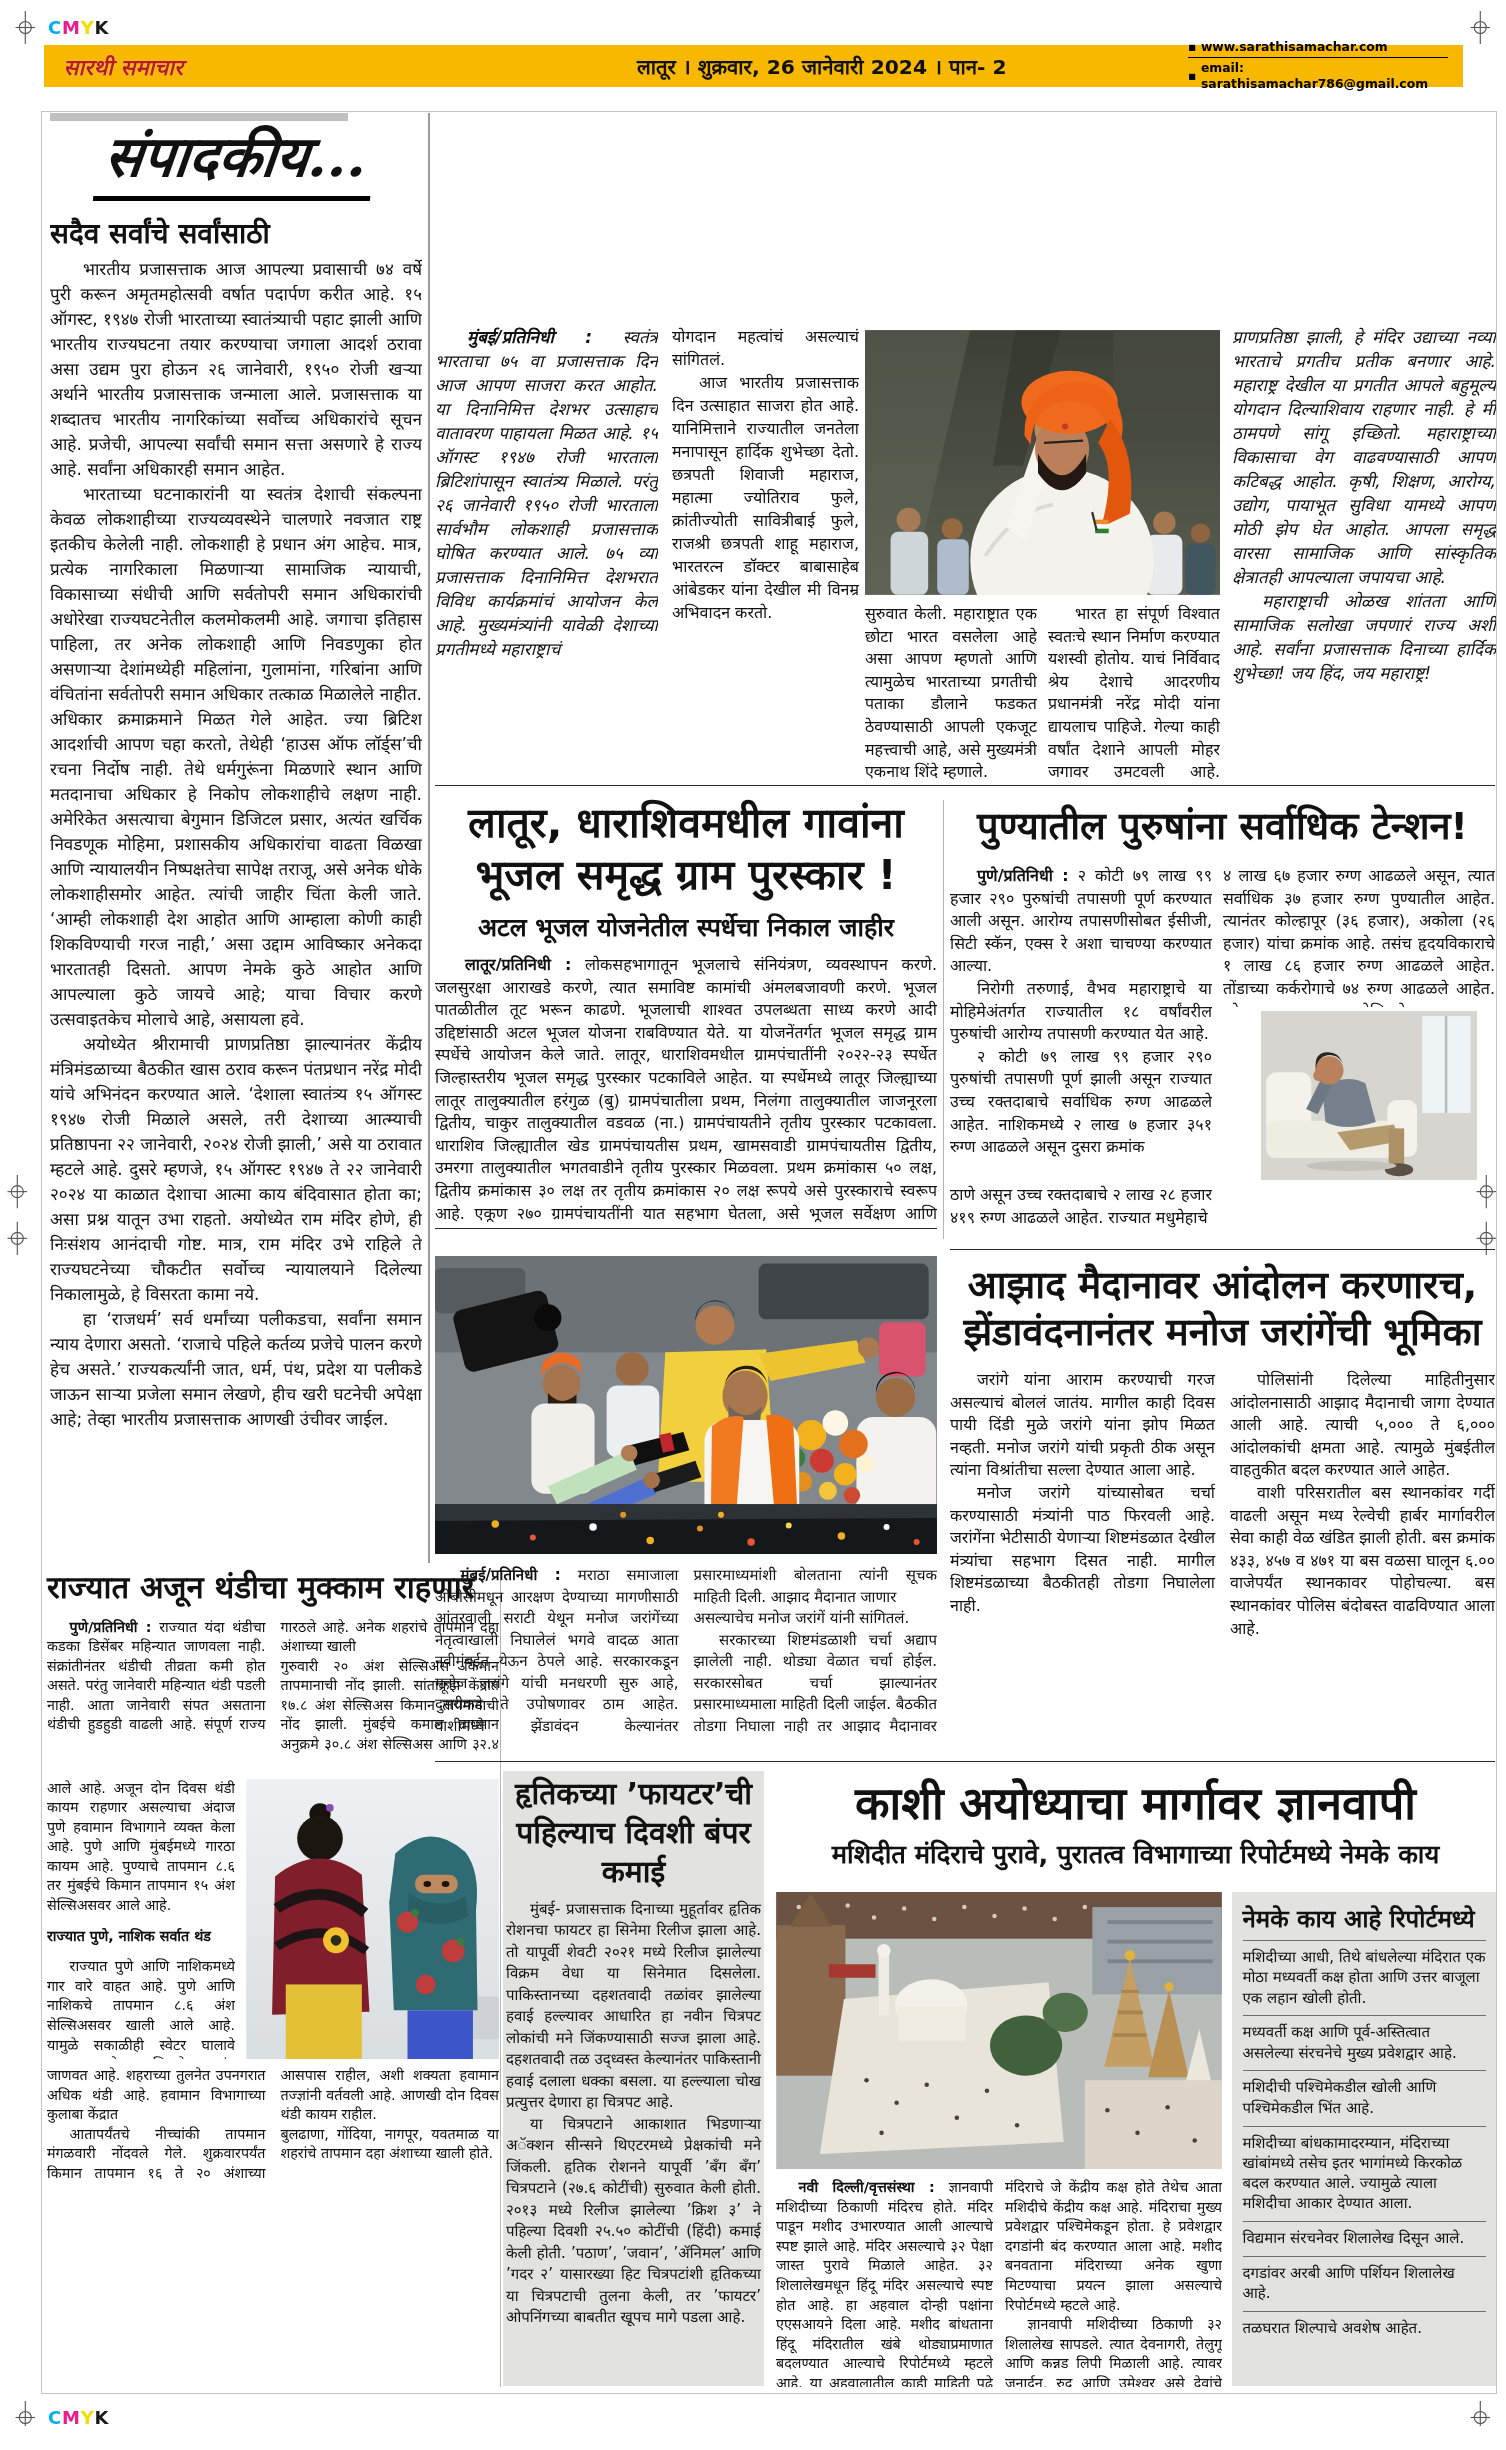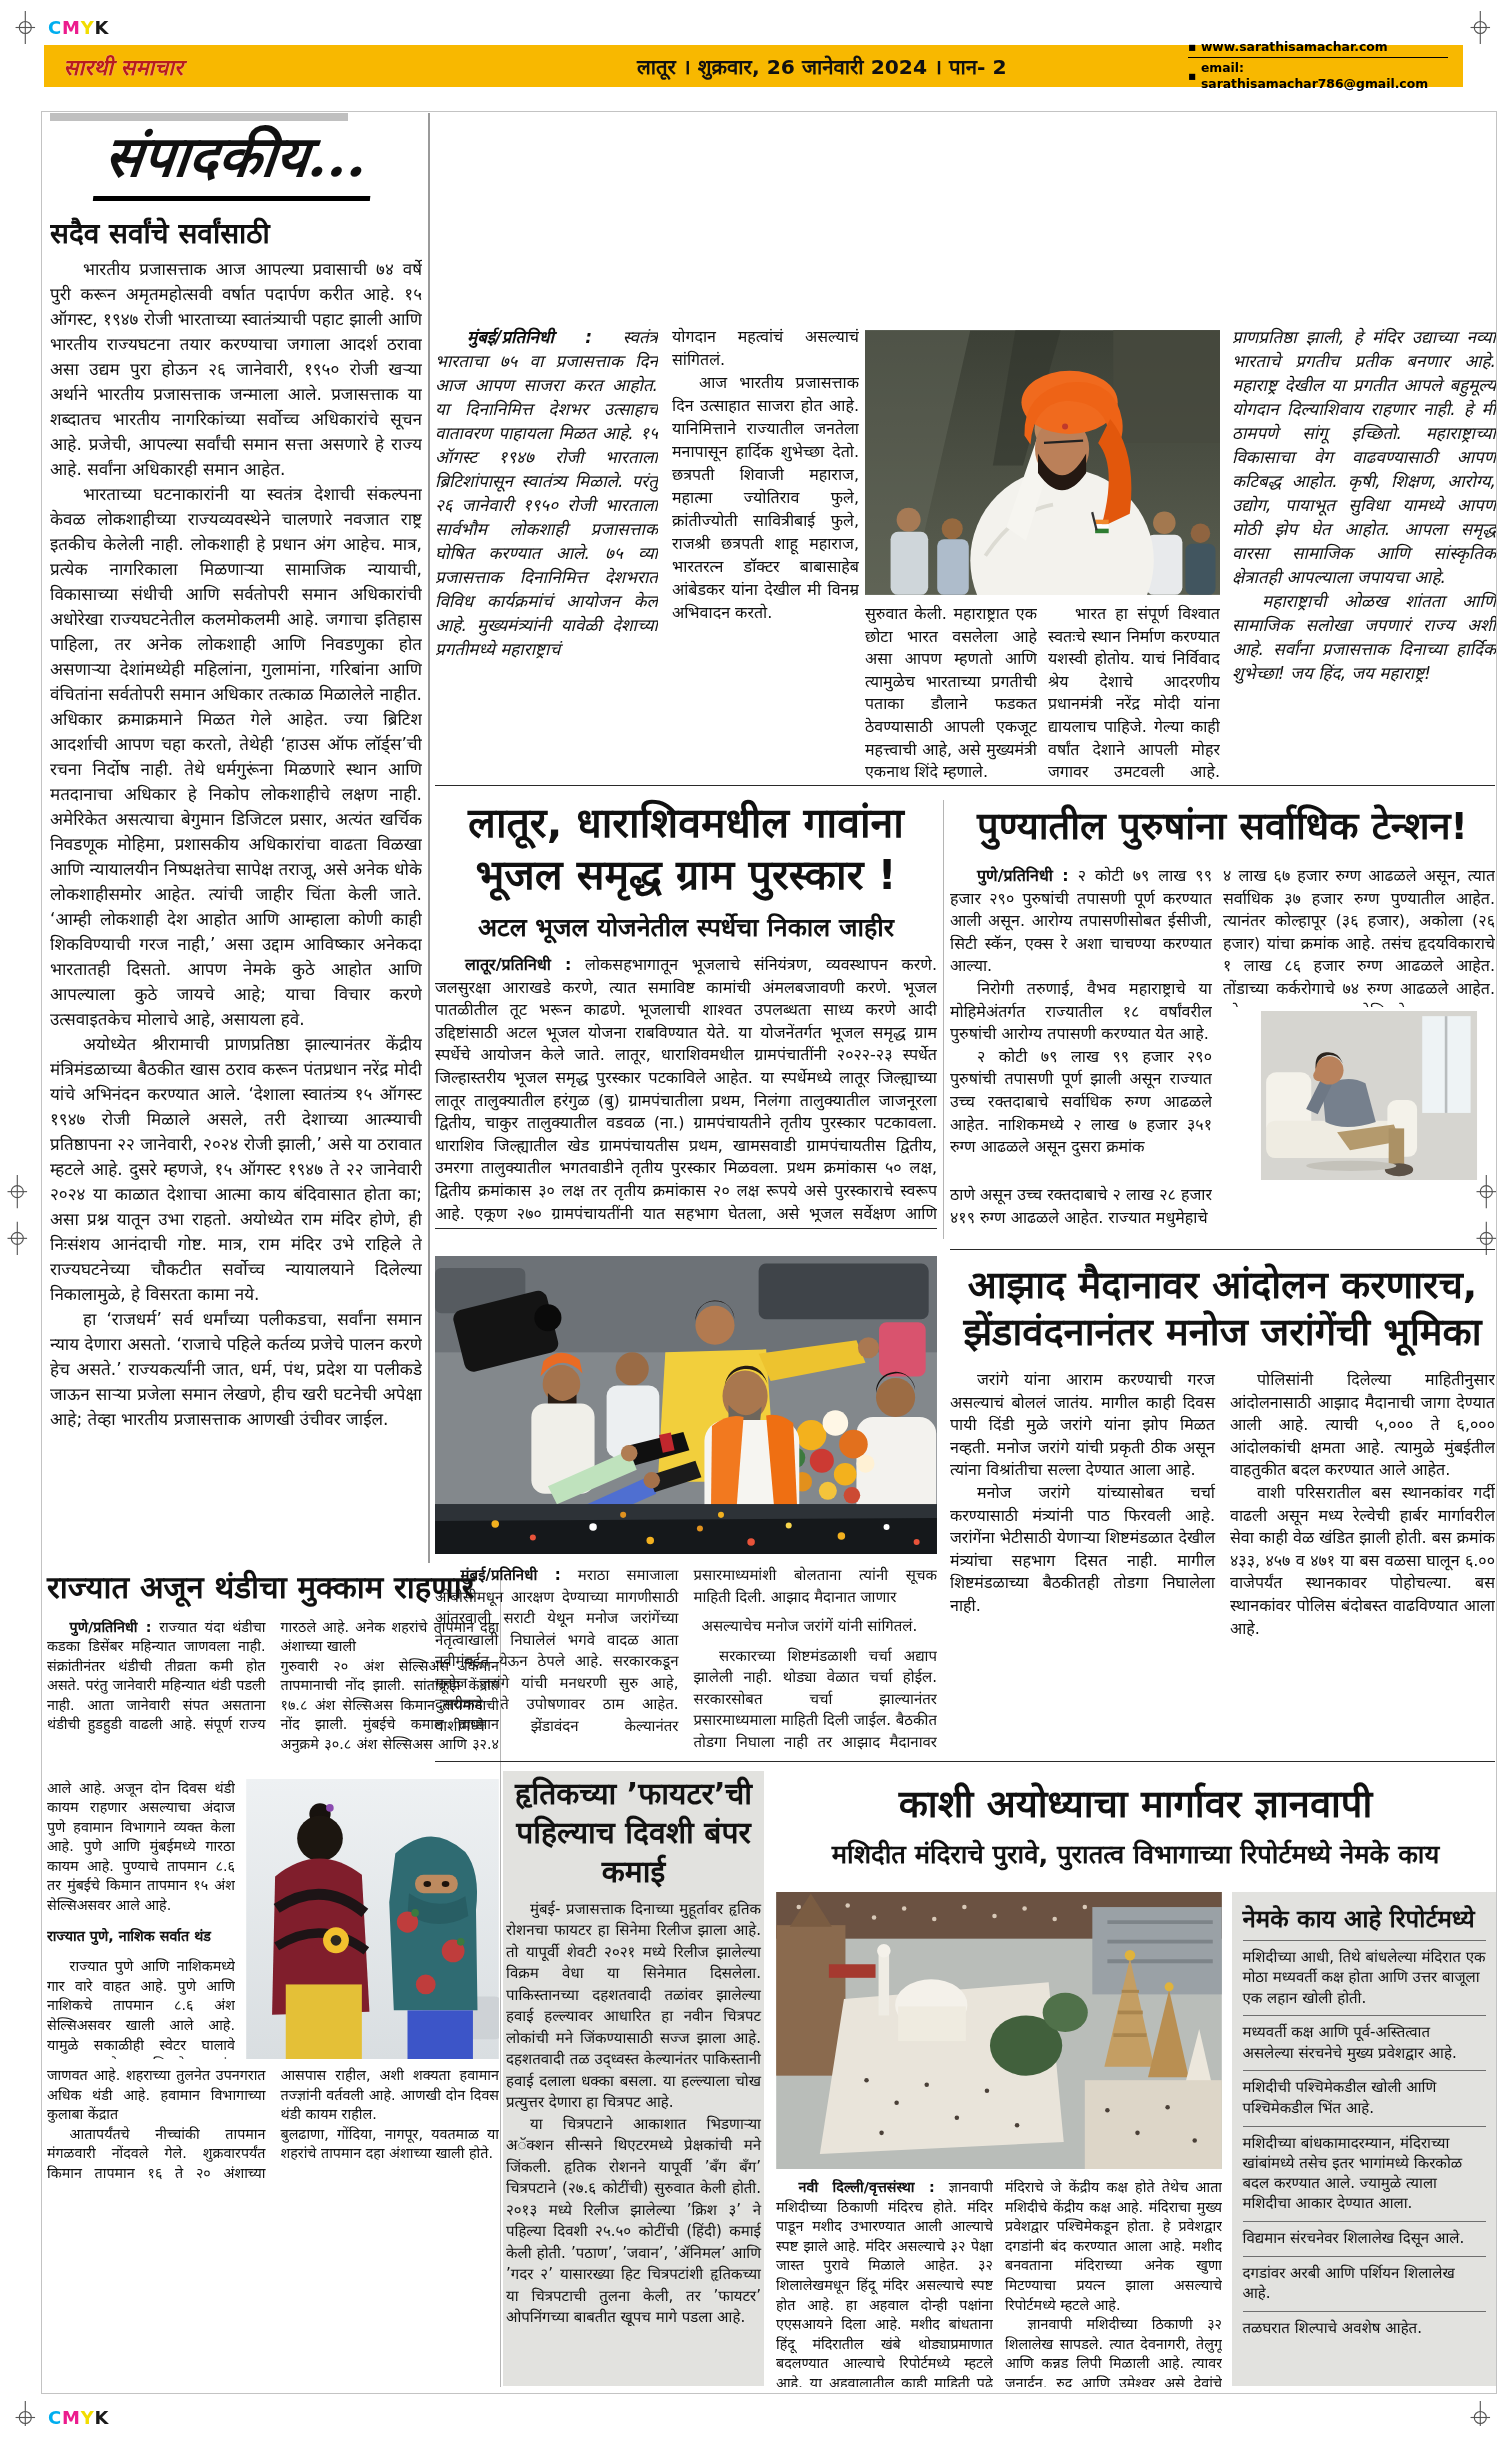--- a/index.html
+++ b/index.html
@@ -310,21 +310,21 @@
     <div class="hl-l">झेंडावंदनानंतर मनोज जरांगेंची भूमिका</div>
   </div>
   <div class="abs clip just cols2 body21" style="left:950px;top:1369px;width:545px;height:386px;">
     <p style="margin:0;text-indent:27px;">जरांगे यांना आराम करण्याची गरज असल्याचं बोललं जातंय. मागील काही दिवस पायी दिंडी मुळे जरांगे यांना झोप मिळत नव्हती. मनोज जरांगे यांची प्रकृती ठीक असून त्यांना विश्रांतीचा सल्ला देण्यात आला आहे.</p>
     <p style="margin:0;text-indent:27px;">मनोज जरांगे यांच्यासोबत चर्चा करण्यासाठी मंत्र्यांनी पाठ फिरवली आहे. जरांगेंना भेटीसाठी येणाऱ्या शिष्टमंडळात देखील मंत्र्यांचा सहभाग दिसत नाही. मागील शिष्टमंडळाच्या बैठकीतही तोडगा निघालेला नाही.</p>
     <p style="margin:0;text-indent:27px;">पोलिसांनी दिलेल्या माहितीनुसार आंदोलनासाठी आझाद मैदानाची जागा देण्यात आली आहे. त्याची ५,००० ते ६,००० आंदोलकांची क्षमता आहे. त्यामुळे मुंबईतील वाहतुकीत बदल करण्यात आले आहेत.</p>
     <p style="margin:0;text-indent:27px;">वाशी परिसरातील बस स्थानकांवर गर्दी वाढली असून मध्य रेल्वेची हार्बर मार्गावरील सेवा काही वेळ खंडित झाली होती. बस क्रमांक ४३३, ४५७ व ४७१ या बस वळसा घालून ६.०० वाजेपर्यंत स्थानकावर पोहोचल्या. बस स्थानकांवर पोलिस बंदोबस्त वाढविण्यात आला आहे.</p>
   </div>
   <div class="abs clip just cols2 body20" style="left:435px;top:1565px;width:502px;height:190px;">
     <p style="margin:0;text-indent:25.6px;"><b>मुंबई/प्रतिनिधी :</b> <span>मराठा समाजाला ओबीसीमधून आरक्षण देण्याच्या मागणीसाठी आंतरवाली सराटी येथून मनोज जरांगेंच्या नेतृत्वाखाली निघालेलं भगवे वादळ आता नवीमुंबईत येऊन ठेपले आहे. सरकारकडून मनोज जरांगे यांची मनधरणी सुरु आहे, दुसरीकडे ते उपोषणावर ठाम आहेत. वाशीमध्ये झेंडावंदन केल्यानंतर प्रसारमाध्यमांशी बोलताना त्यांनी सूचक माहिती दिली. आझाद मैदानात जाणार</span></p>
-    <p style="margin:8px;">असल्याचेच मनोज जरांगें यांनी सांगितलं.</p>
+    <p style="margin:0;">असल्याचेच मनोज जरांगें यांनी सांगितलं.</p>
     <p style="margin:0;text-indent:25.6px;">सरकारच्या शिष्टमंडळाशी चर्चा अद्याप झालेली नाही. थोड्या वेळात चर्चा होईल. सरकारसोबत चर्चा झाल्यानंतर प्रसारमाध्यमाला माहिती दिली जाईल. बैठकीत तोडगा निघाला नाही तर आझाद मैदानावर जाणार आहे, असे मनोज जरांगे यांनी सांगितलं.</p>
 
   </div>
 
   <div class="abs" style="left:47px;top:1568px;width:452px;">
     <div class="hl-m">राज्यात अजून थंडीचा मुक्काम राहणार</div>
     <div class="clip just cols2 body19" style="margin-top:10.5px;height:155px;">
       <p style="margin:0;text-indent:22.6px;"><b>पुणे/प्रतिनिधी :</b> <span>राज्यात यंदा थंडीचा कडका डिसेंबर महिन्यात जाणवला नाही. संक्रांतीनंतर थंडीची तीव्रता कमी होत असते. परंतु जानेवारी महिन्यात थंडी पडली नाही. आता जानेवारी संपत असताना थंडीची हुडहुडी वाढली आहे. संपूर्ण राज्य गारठले आहे. अनेक शहरांचे तापमान दहा अंशाच्या खाली</span></p>
       <p style="margin:0;">गुरुवारी २० अंश सेल्सिअस किमान तापमानाची नोंद झाली. सांताक्रूझ केंद्रात १७.८ अंश सेल्सिअस किमान तापमानाची नोंद झाली. मुंबईचे कमाल तापमान अनुक्रमे ३०.८ अंश सेल्सिअस आणि ३२.४ अंश सेल्सिअस इतके नोंदले गेले. दरम्यान, यंदाच्या हिवाळ्यातील</p>
     </div>
@@ -382,21 +382,21 @@
       <div style="font-size:30px;line-height:39px;font-weight:900;">हृतिकच्या ’फायटर’ची</div>
       <div style="font-size:30px;line-height:39px;font-weight:900;">पहिल्याच दिवशी बंपर कमाई</div>
     </div>
     <div class="just body20" style="margin-top:7.5px;">
       <p style="margin:0;text-indent:24px;">मुंबई- प्रजासत्ताक दिनाच्या मुहूर्तावर हृतिक रोशनचा फायटर हा सिनेमा रिलीज झाला आहे. तो यापूर्वी शेवटी २०२१ मध्ये रिलीज झालेल्या विक्रम वेधा या सिनेमात दिसलेला. पाकिस्तानच्या दहशतवादी तळांवर झालेल्या हवाई हल्ल्यावर आधारित हा नवीन चित्रपट लोकांची मने जिंकण्यासाठी सज्ज झाला आहे. दहशतवादी तळ उद्ध्वस्त केल्यानंतर पाकिस्तानी हवाई दलाला धक्का बसला. या हल्ल्याला चोख प्रत्युत्तर देणारा हा चित्रपट आहे.</p>
       <p style="margin:0;text-indent:24px;">या चित्रपटाने आकाशात भिडणाऱ्या अॅक्शन सीन्सने थिएटरमध्ये प्रेक्षकांची मने जिंकली. हृतिक रोशनने यापूर्वी ’बँग बँग’ चित्रपटाने (२७.६ कोटींची) सुरुवात केली होती. २०१३ मध्ये रिलीज झालेल्या ’क्रिश ३’ ने पहिल्या दिवशी २५.५० कोटींची (हिंदी) कमाई केली होती. ’पठाण’, ’जवान’, ’ॲनिमल’ आणि ’गदर २’ यासारख्या हिट चित्रपटांशी हृतिकच्या या चित्रपटाची तुलना केली, तर ’फायटर’ ओपनिंगच्या बाबतीत खूपच मागे पडला आहे.</p>
     </div>
   </div>
 
   <div class="abs ctr" style="left:776px;top:1776px;width:719px;">
-    <div style="font-size:38px;line-height:56px;font-weight:900;">काशी अयोध्याचा मार्गावर ज्ञानवापी</div>
+    <div style="font-size:45px;line-height:56px;font-weight:900;">काशी अयोध्याचा मार्गावर ज्ञानवापी</div>
     <div style="font-size:25.6px;line-height:33px;font-weight:900;margin-top:6px;">मशिदीत मंदिराचे पुरावे, पुरातत्व विभागाच्या रिपोर्टमध्ये नेमके काय</div>
   </div>
 
   <figure class="abs" style="left:776px;top:1892px;">
     <svg class="photo" width="446" height="277" viewBox="0 0 592 368">
       <rect width="592" height="368" fill="#b9bdb9"></rect>
       <rect width="592" height="62" fill="#6b5242"></rect>
       <g fill="#d8c9b8">
         <circle cx="30" cy="20" r="3"></circle>
           <circle cx="60" cy="32" r="3"></circle>

